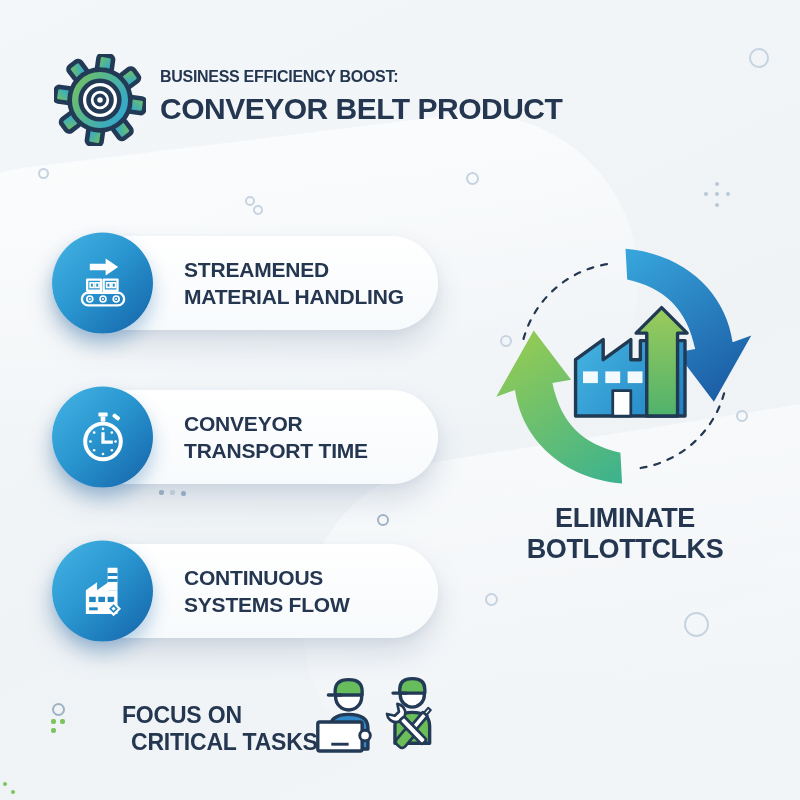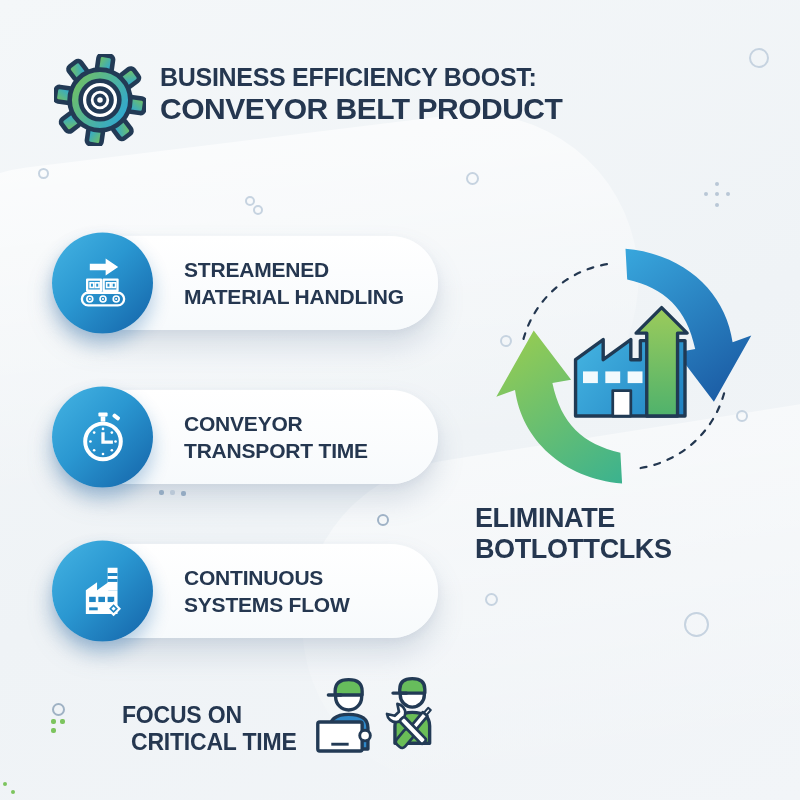--- a/index.html
+++ b/index.html
@@ -9,40 +9,40 @@
   
   .bg-band{position:absolute;border-radius:200px;pointer-events:none;}
   .band1{left:-120px;top:140px;width:760px;height:330px;transform:rotate(-7deg);
     background:linear-gradient(180deg,rgba(255,255,255,.65),rgba(255,255,255,0));}
   .band2{left:300px;top:430px;width:700px;height:330px;transform:rotate(-9deg);
     background:linear-gradient(180deg,rgba(255,255,255,.5),rgba(255,255,255,0));}
 
   
   .gear{position:absolute;left:54px;top:54px;width:92px;height:92px;}
   .title{position:absolute;left:160px;top:62px;color:#253750;font-weight:800;}
-  .title .l1{font-size:25px;letter-spacing:-.3px;line-height:30px;}
+  .title .l1{font-size:16px;letter-spacing:-.3px;line-height:30px;}
   .title .l2{font-size:30px;letter-spacing:-.5px;line-height:34px;}
 
   
   .pill{position:absolute;left:52px;width:386px;height:94px;border-radius:47px;
     background:linear-gradient(180deg,#ffffff 0%,#f7fafc 100%);
     box-shadow:0 16px 28px rgba(96,118,148,.20),0 4px 8px rgba(96,118,148,.08);}
   .pill .badge{position:absolute;left:0;top:50%;transform:translateY(-50%);
     width:101px;height:101px;border-radius:50%;
     background:linear-gradient(135deg,#45b4e3 0%,#2a97d1 45%,#1463a8 100%);
     box-shadow:0 10px 18px rgba(20,99,168,.30);}
   .pill .badge svg{position:absolute;left:50%;top:50%;transform:translate(-50%,-50%);
     width:66px;height:66px;}
   .pill .txt{position:absolute;left:132px;top:50%;transform:translateY(-50%);
     color:#253750;font-weight:800;font-size:21px;letter-spacing:-.2px;line-height:27px;}
   .p1{top:236px;} .p2{top:390px;} .p3{top:544px;}
 
   
   .cycle-svg{position:absolute;left:498px;top:242px;width:255px;height:255px;overflow:visible;}
-  .cycle-caption{position:absolute;left:475px;top:503px;width:300px;text-align:left;
+  .cycle-caption{position:absolute;left:475px;top:503px;width:300px;text-align:center;
     color:#253750;font-weight:800;font-size:27px;letter-spacing:-.4px;line-height:31px;}
 
   
   .footer-txt{position:absolute;left:122px;top:702px;color:#253750;font-weight:800;
     font-size:23px;letter-spacing:-.2px;line-height:27px;}
   .footer-txt .l2{margin-left:9px;}
   .workers{position:absolute;left:312px;top:668px;width:135px;height:110px;overflow:visible;}
 
   
   .ring{position:absolute;border-radius:50%;border:2px solid #c6d3e0;}
@@ -206,21 +206,21 @@
       <path d="M166 73 L190 97 L181 97 L181 175 L152 175 L152 97 L142 97 Z" fill="url(#gUpArr)"></path>
     </g>
   </svg>
   <div class="cycle-caption">
     <div>ELIMINATE</div>
     <div>BOTLOTTCLKS</div>
   </div>
 
   <div class="footer-txt">
     <div class="l1">FOCUS ON</div>
-    <div class="l2">CRITICAL TIME</div>
+    <div class="l2">CRITICAL TASKS</div>
   </div>
   <svg class="workers" viewBox="0 0 140 110">
 
     <g stroke="#223a55" stroke-linejoin="round">
       <path d="M18 82 L18 62 Q18 46 38 46 Q58 46 58 60 L58 82 Z" fill="#2f88c9" stroke-width="3.5"></path>
       <circle cx="38" cy="28" r="13.5" fill="#ffffff" stroke-width="3.5"></circle>
       <path d="M24 22 Q24 10 38 10 Q52 10 52 22 L52 26 L24 26 Z" fill="#67bd5c" stroke-width="3.5"></path>
       <path d="M17 26 L30 26" fill="none" stroke-width="3.5" stroke-linecap="round"></path>
       <rect x="6" y="54" width="46" height="30" rx="2" fill="#ffffff" stroke-width="3.5"></rect>
       <path d="M20 77 H38" fill="none" stroke-width="3"></path>

